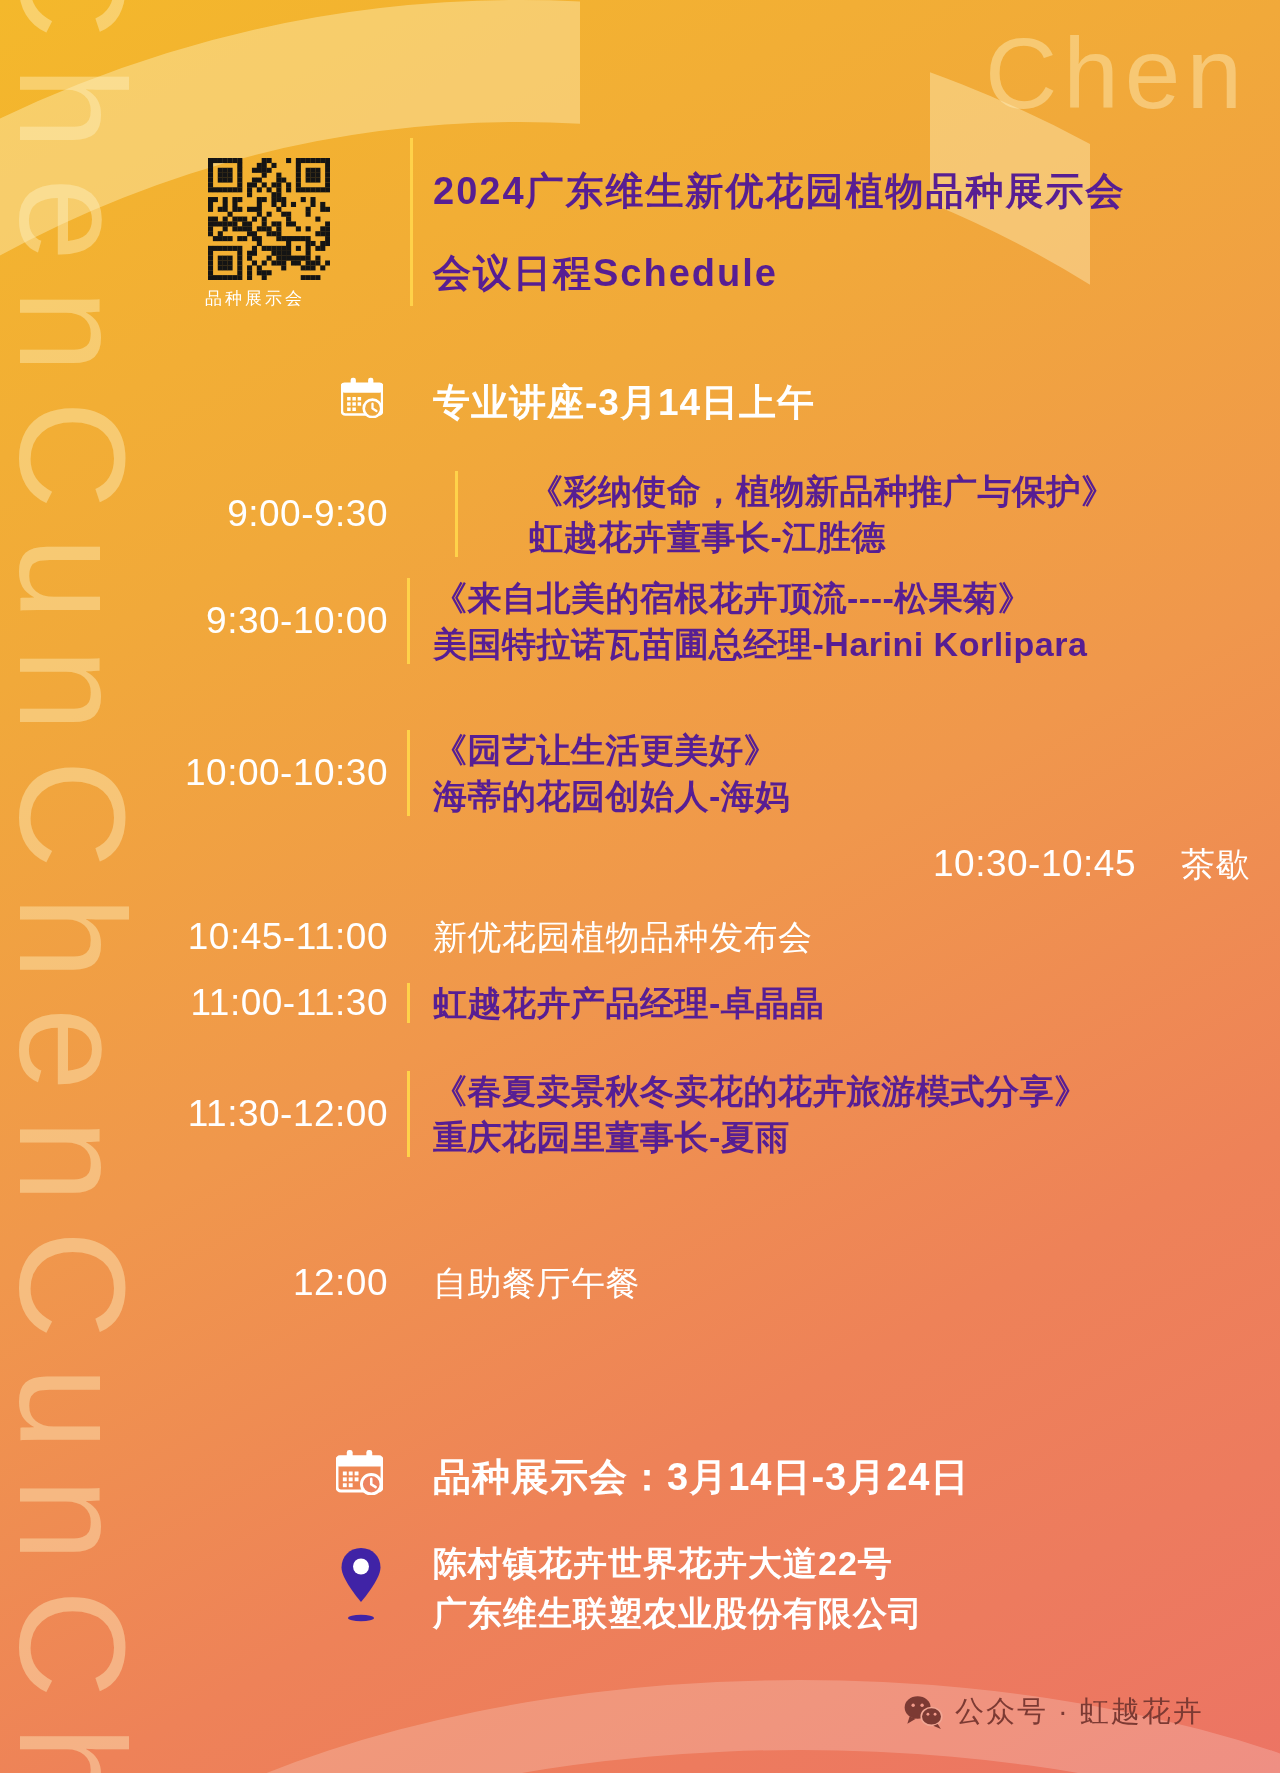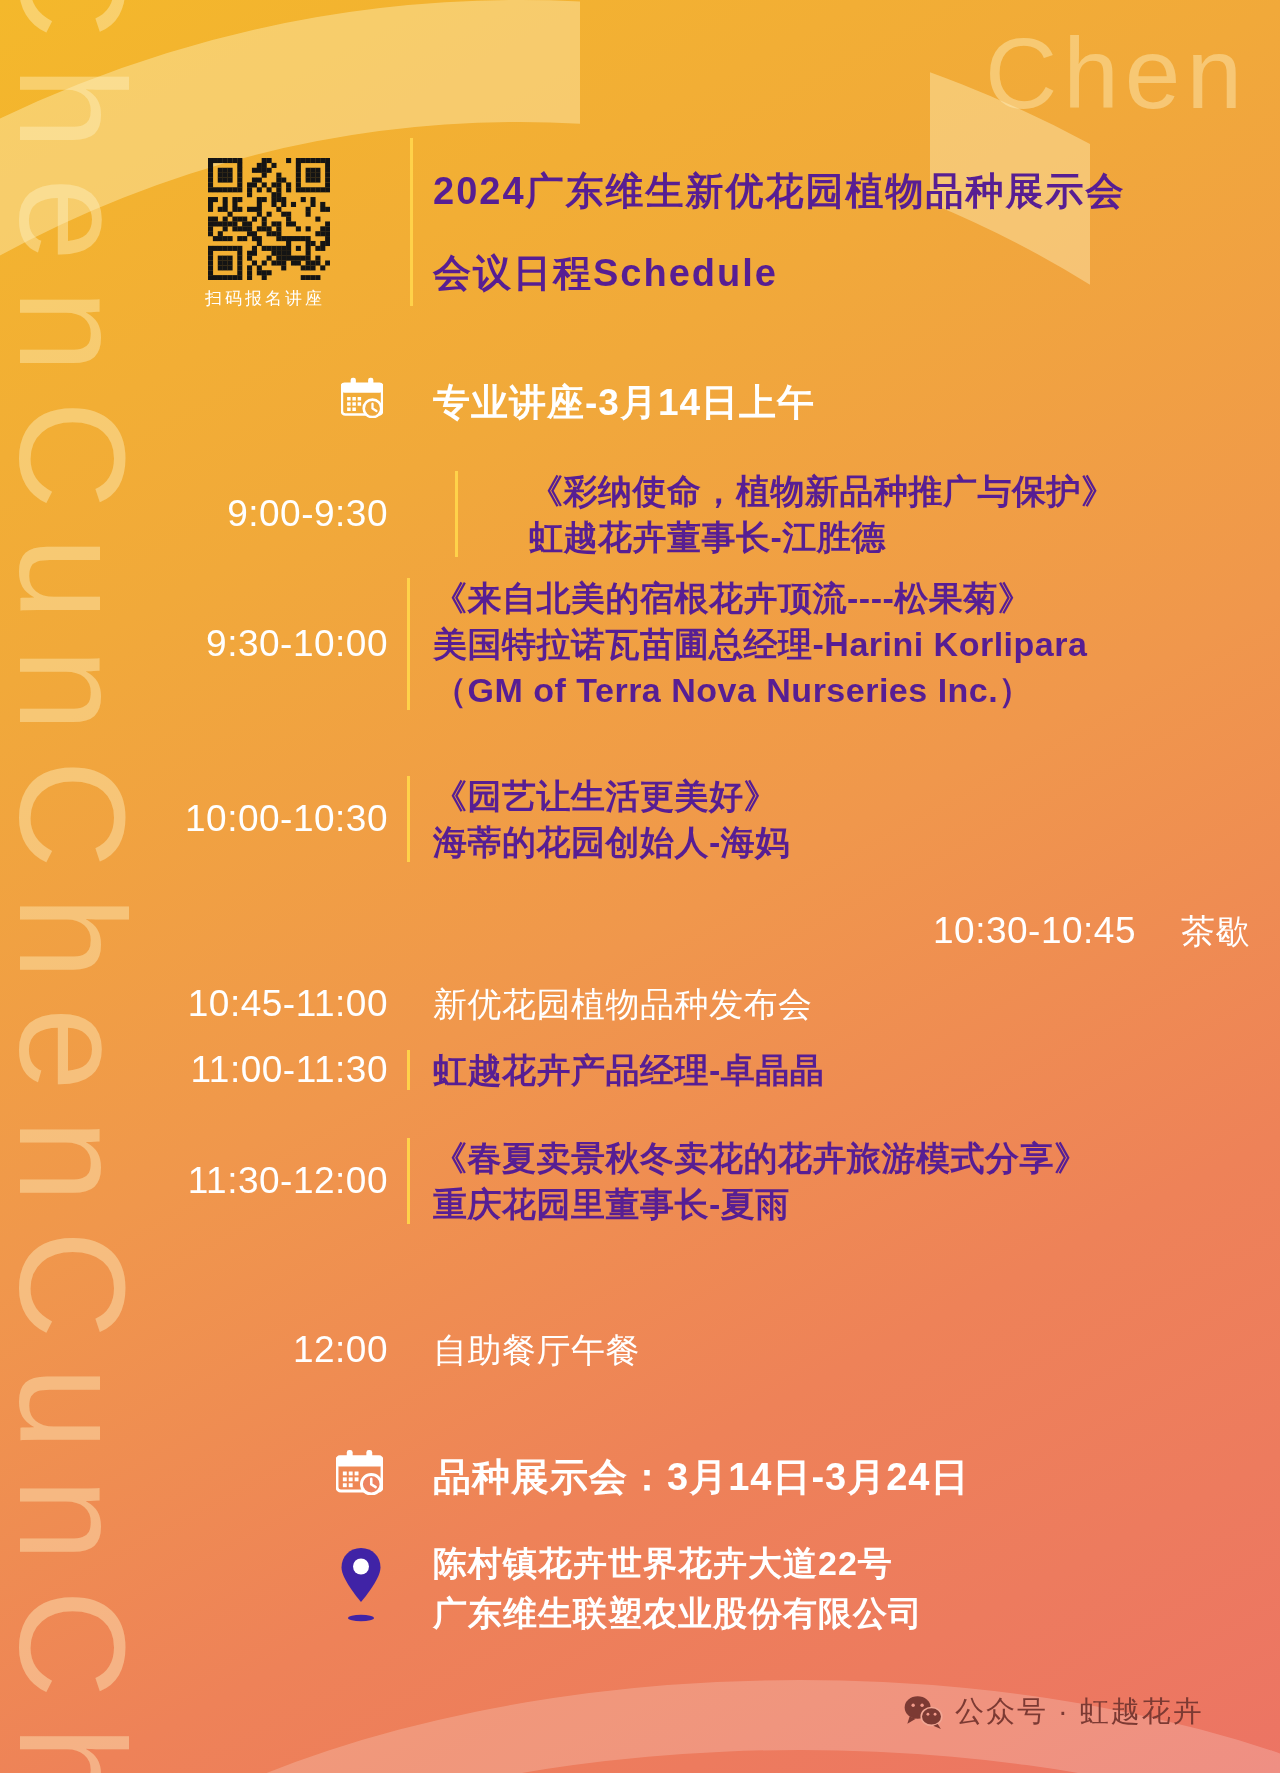--- a/index.html
+++ b/index.html
@@ -365,21 +365,21 @@
         <rect x="10" y="23" width="1.04" height="1.04"></rect>
         <rect x="11" y="23" width="1.04" height="1.04"></rect>
         <rect x="12" y="23" width="1.04" height="1.04"></rect>
         <rect x="8" y="24" width="1.04" height="1.04"></rect>
         <rect x="11" y="24" width="1.04" height="1.04"></rect>
         <rect x="19" y="24" width="1.04" height="1.04"></rect>
         <rect x="20" y="24" width="1.04" height="1.04"></rect>
         <rect x="21" y="24" width="1.04" height="1.04"></rect>
         <rect x="22" y="24" width="1.04" height="1.04"></rect>
       </svg></div>
-  <div class="qr-label">扫码报名讲座</div>
+  <div class="qr-label">品种展示会</div>
 
   <div class="title-divider"></div>
   <div class="title1">2024广东维生新优花园植物品种展示会</div>
   <div class="title2">会议日程Schedule</div>
 
   <svg class="cal-icon cal1" viewBox="0 0 48 48" xmlns="http://www.w3.org/2000/svg">
     <rect x="11" y="2" width="6" height="11" rx="2.5" fill="#fff"></rect>
     <rect x="31" y="2" width="6" height="11" rx="2.5" fill="#fff"></rect>
     <path d="M4 9 h40 a3 3 0 0 1 3 3 v28 a4 4 0 0 1 -4 4 H5 a4 4 0 0 1 -4 -4 V12 a3 3 0 0 1 3 -3 Z" fill="none" stroke="#fff" stroke-width="3"></path>
     <rect x="1" y="9" width="46" height="10" rx="3" fill="#fff"></rect>
@@ -410,24 +410,23 @@
         </div>
       </div>
       <div class="row purple" style="margin-bottom: 60px;">
         <div class="rtime">9:30-10:00</div>
         <div class="rmark">
           <div class="bar"></div>
         </div>
         <div class="rcontent">
           <div>《来自北美的宿根花卉顶流----松果菊》</div>
           <div>美国特拉诺瓦苗圃总经理-Harini Korlipara</div>
-          <div>（GM of Terra Nova Nurseries Inc.）</div>
-        </div>
-      </div>
-      <div class="row purple" style="margin-bottom: 43px;">
+        </div>
+      </div>
+      <div class="row purple" style="margin-bottom: 22px;">
         <div class="rtime">10:00-10:30</div>
         <div class="rmark">
           <div class="bar"></div>
         </div>
         <div class="rcontent">
           <div>《园艺让生活更美好》</div>
           <div>海蒂的花园创始人-海妈</div>
         </div>
       </div>
       <div class="row white" style="margin-bottom: 27px; justify-content: flex-end;">

